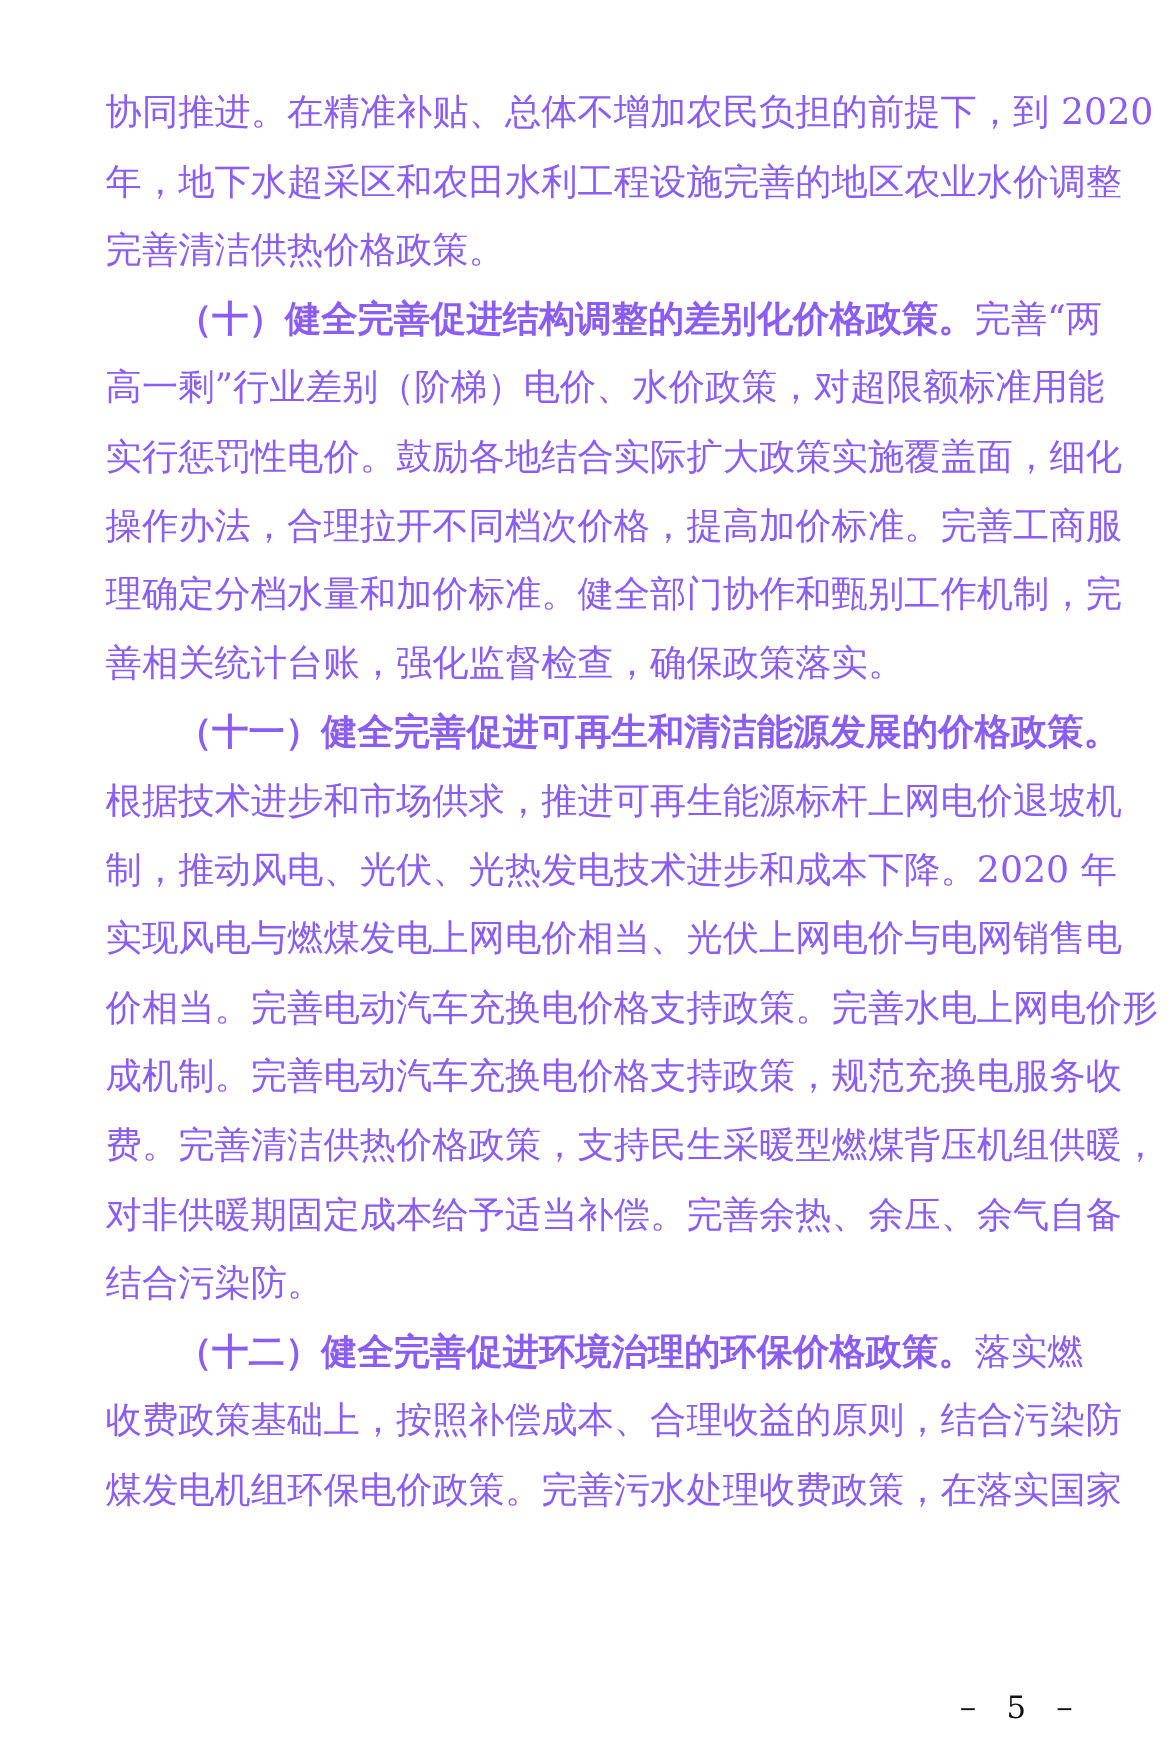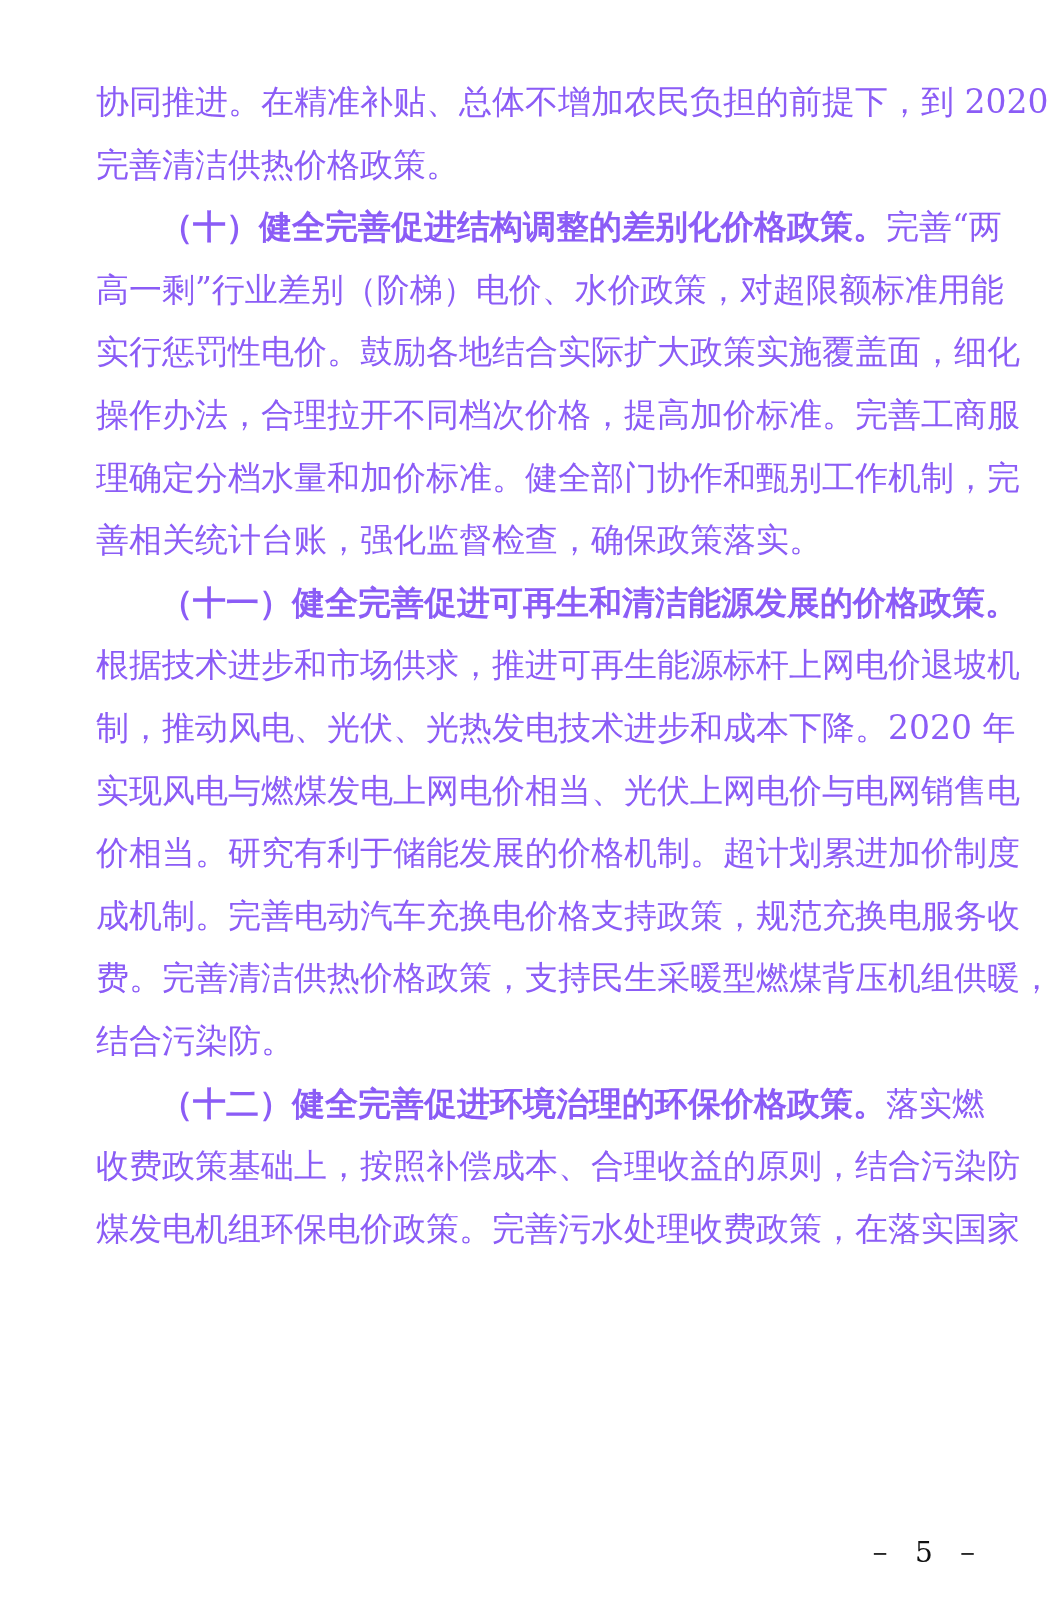--- a/index.html
+++ b/index.html
@@ -25,40 +25,42 @@
       font-size: 28px; color: #111111; letter-spacing: 6px;
     }
   </style>
 </head>
 <body>
 
 <div class="page">
 
   <div>
     <span class="line">协同推进。在精准补贴、总体不增加农民负担的前提下，到 2020</span>
+    <span class="line">年，地下水超采区和农田水利工程设施完善的地区农业水价调整</span>
     <span class="line last">完善清洁供热价格政策。</span>
   </div>
 
   <div>
     <span class="line indent"><span class="bold">（十）健全完善促进结构调整的差别化价格政策。</span><span>完善“两</span></span>
     <span class="line">高一剩”行业差别（阶梯）电价、水价政策，对超限额标准用能</span>
     <span class="line">实行惩罚性电价。鼓励各地结合实际扩大政策实施覆盖面，细化</span>
     <span class="line">操作办法，合理拉开不同档次价格，提高加价标准。完善工商服</span>
     <span class="line">理确定分档水量和加价标准。健全部门协作和甄别工作机制，完</span>
     <span class="line last">善相关统计台账，强化监督检查，确保政策落实。</span>
   </div>
 
   <div>
     <span class="line indent"><span class="bold">（十一）健全完善促进可再生和清洁能源发展的价格政策。</span></span>
     <span class="line">根据技术进步和市场供求，推进可再生能源标杆上网电价退坡机</span>
     <span class="line">制，推动风电、光伏、光热发电技术进步和成本下降。2020 年</span>
     <span class="line">实现风电与燃煤发电上网电价相当、光伏上网电价与电网销售电</span>
-    <span class="line">价相当。研究有利于储能发展的价格机制。超计划累进加价制度</span>
+    <span class="line">价相当。完善电动汽车充换电价格支持政策。完善水电上网电价形</span>
     <span class="line">成机制。完善电动汽车充换电价格支持政策，规范充换电服务收</span>
     <span class="line">费。完善清洁供热价格政策，支持民生采暖型燃煤背压机组供暖，</span>
+    <span class="line">对非供暖期固定成本给予适当补偿。完善余热、余压、余气自备</span>
     <span class="line last">结合污染防。</span>
   </div>
 
   <div>
     <span class="line indent"><span class="bold">（十二）健全完善促进环境治理的环保价格政策。</span><span>落实燃</span></span>
     <span class="line">收费政策基础上，按照补偿成本、合理收益的原则，结合污染防</span>
     <span class="line">煤发电机组环保电价政策。完善污水处理收费政策，在落实国家</span>
   </div>
 </div>
 

